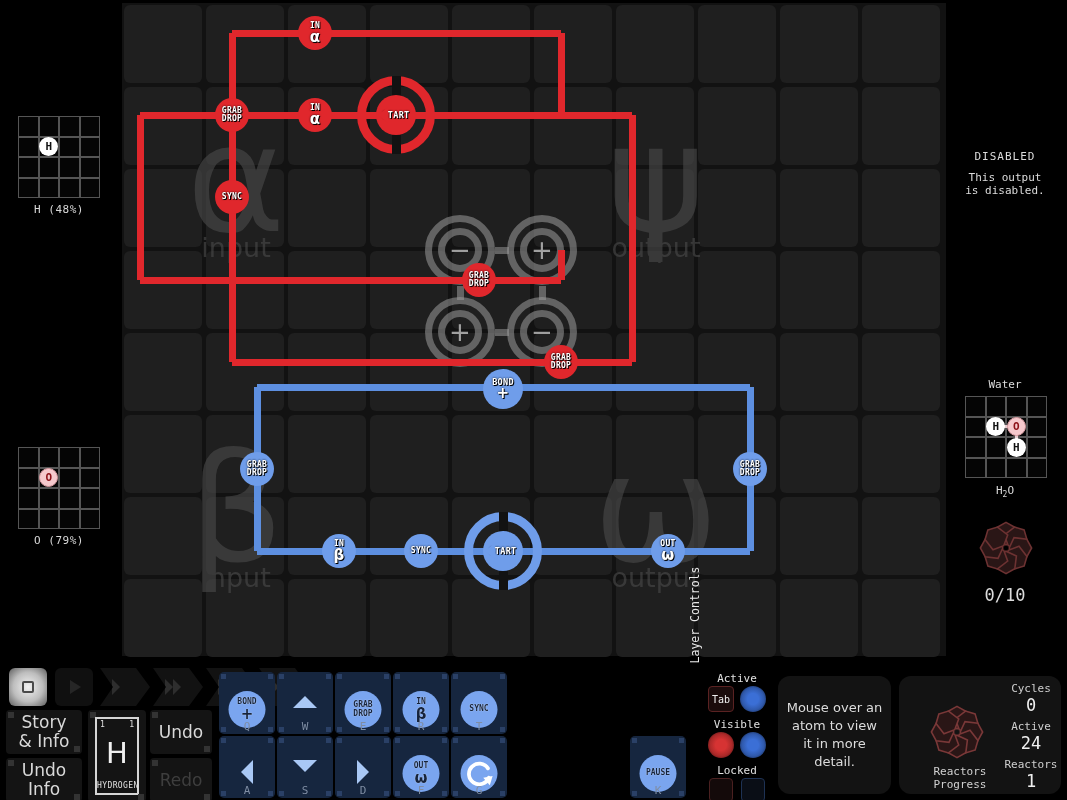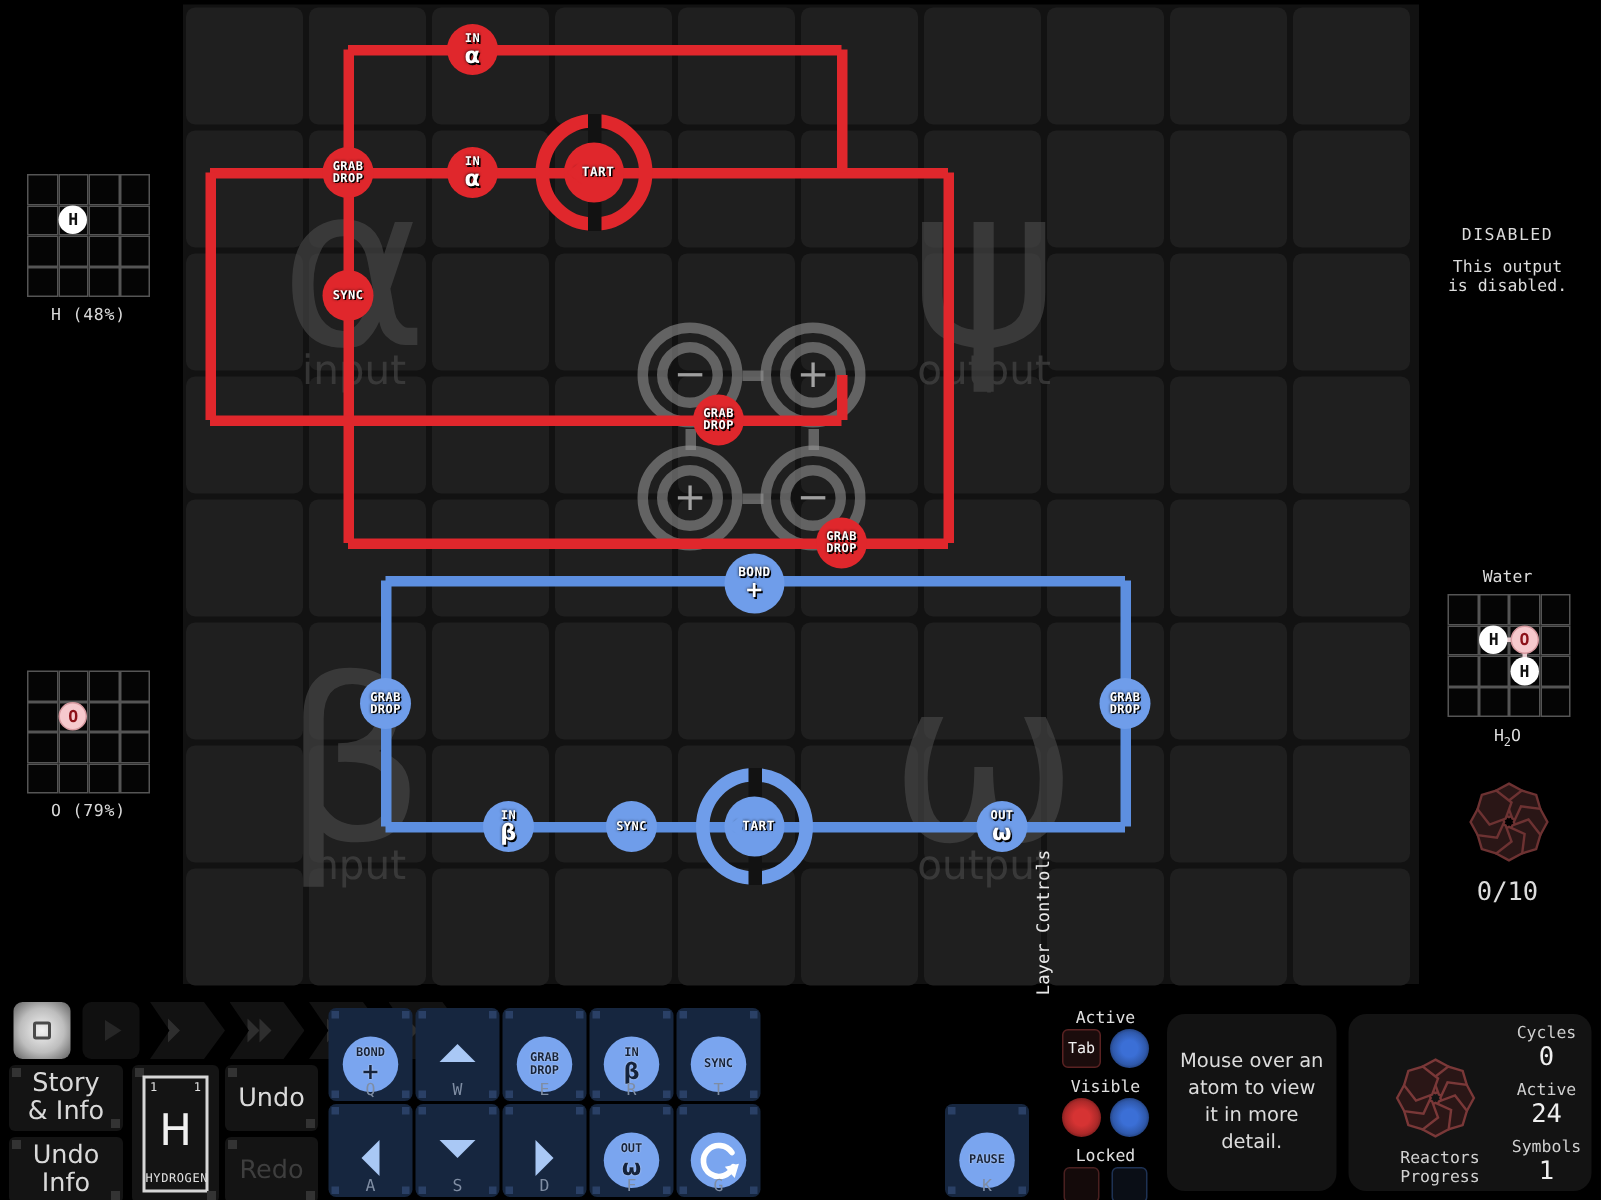--- a/index.html
+++ b/index.html
@@ -610,17 +610,17 @@
           <path d="M50,18 L61,24 L63,40 L50,46 L37,40 L39,24 Z" transform="rotate(225 50 50)" fill="#2a1616" stroke="#7a3838" stroke-width="2"></path>
           <path d="M50,18 L61,24 L63,40 L50,46 L37,40 L39,24 Z" transform="rotate(270 50 50)" fill="#2a1616" stroke="#7a3838" stroke-width="2"></path>
           <path d="M50,18 L61,24 L63,40 L50,46 L37,40 L39,24 Z" transform="rotate(315 50 50)" fill="#2a1616" stroke="#7a3838" stroke-width="2"></path>
         </svg></div>
     <div style="position:absolute;left:6px;bottom:3px;width:110px;text-align:center;font-size:11px;color:#d2d2d2">Reactors Progress</div>
     <div id="statsbox">
         <div class="stat" style="left: 104px; top: 6px; width: 56px;">Cycles</div>
         <div class="statv" style="left: 104px; top: 19px; width: 56px;">0</div>
         <div class="stat" style="left: 104px; top: 44px; width: 56px;">Active</div>
         <div class="statv" style="left: 104px; top: 57px; width: 56px;">24</div>
-        <div class="stat" style="left: 104px; top: 82px; width: 56px;">Symbols</div>
+        <div class="stat" style="left: 104px; top: 82px; width: 56px;">Reactors</div>
         <div class="statv" style="left: 104px; top: 95px; width: 56px;">1</div>
       </div>
   </div>
 </div>
 
 </body></html>

